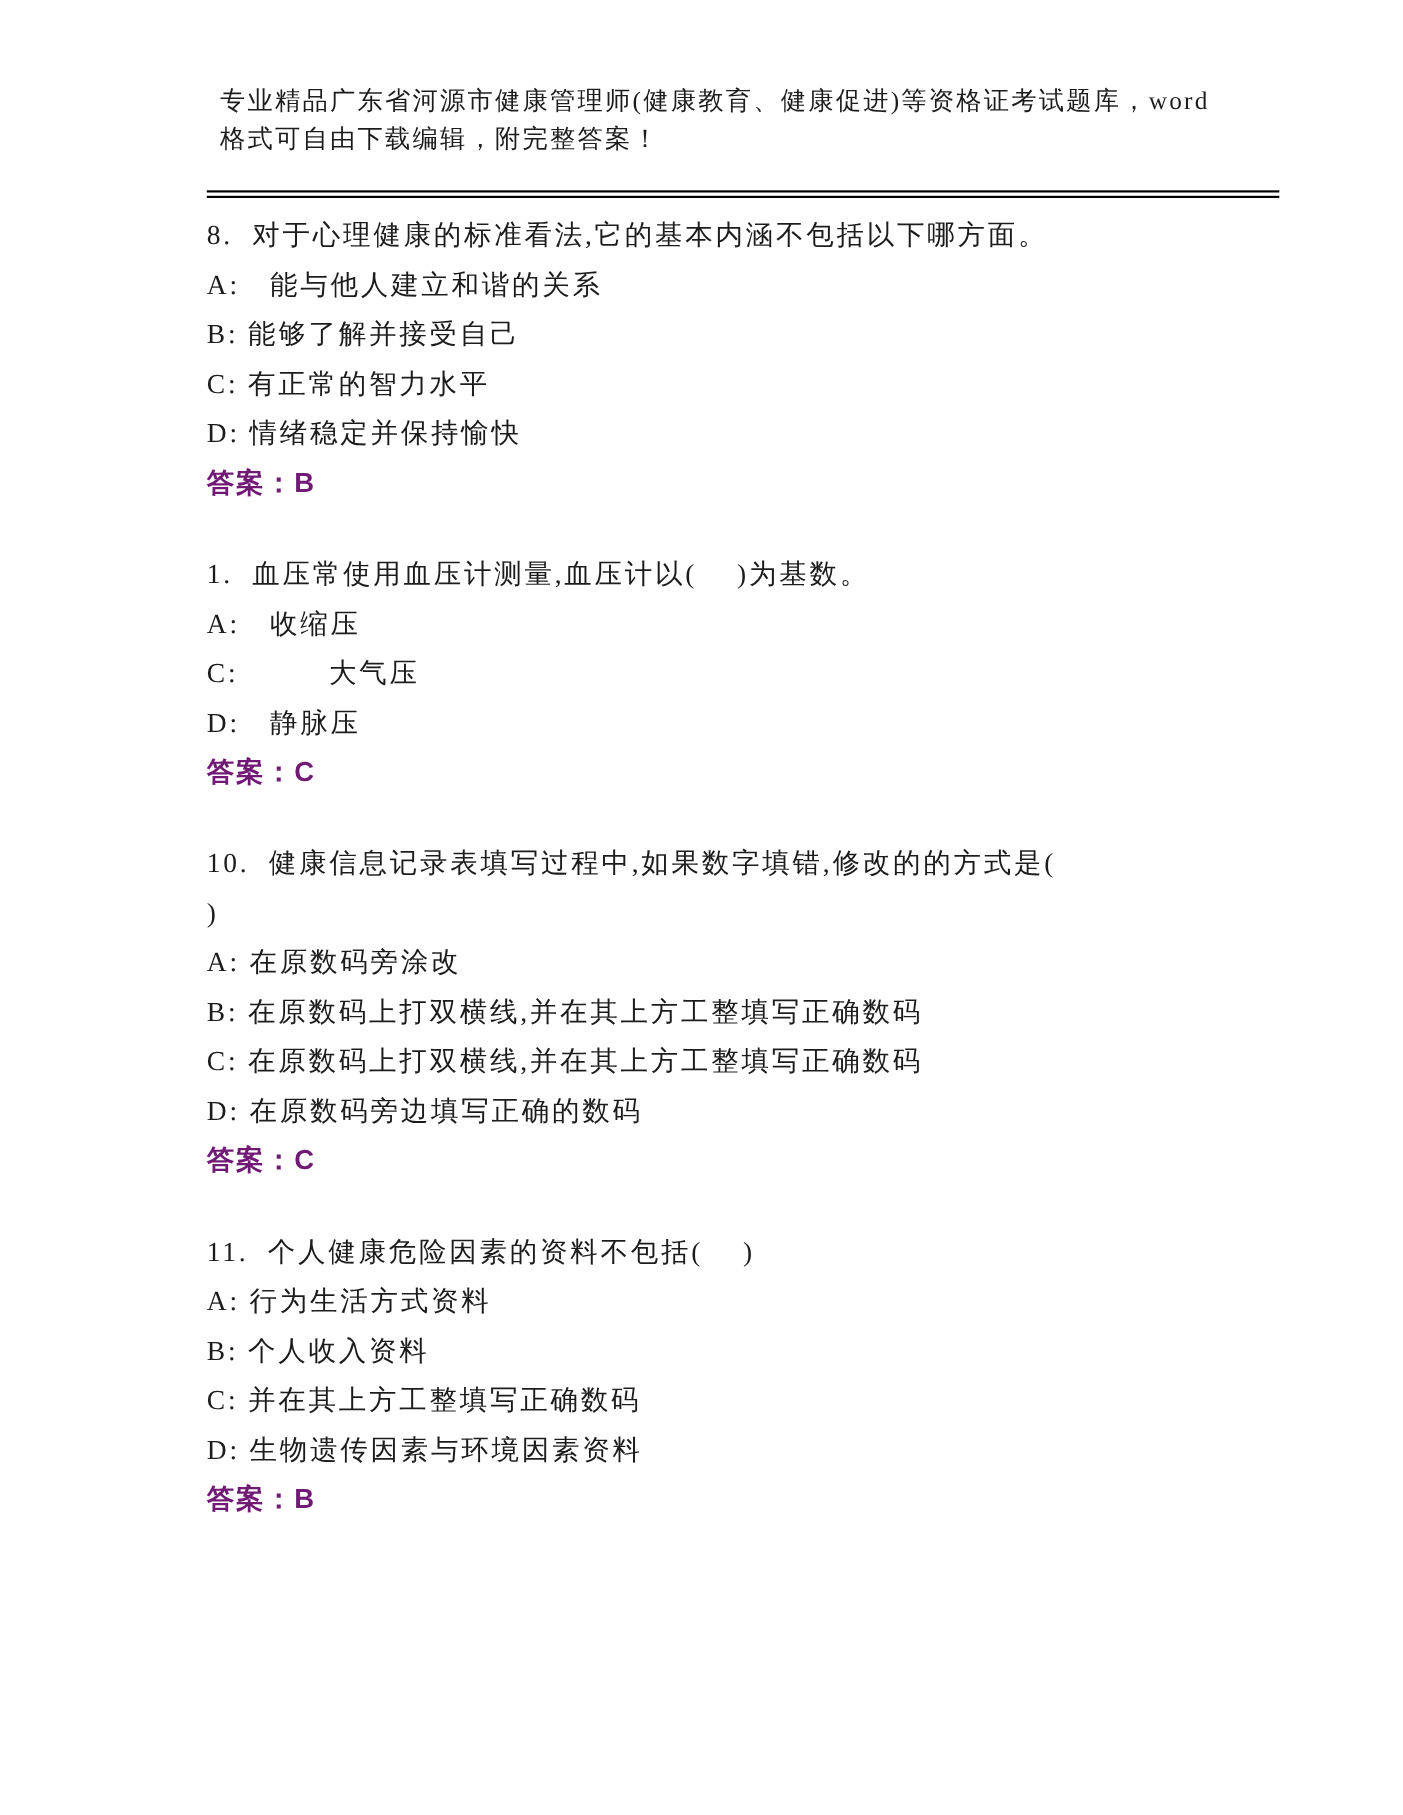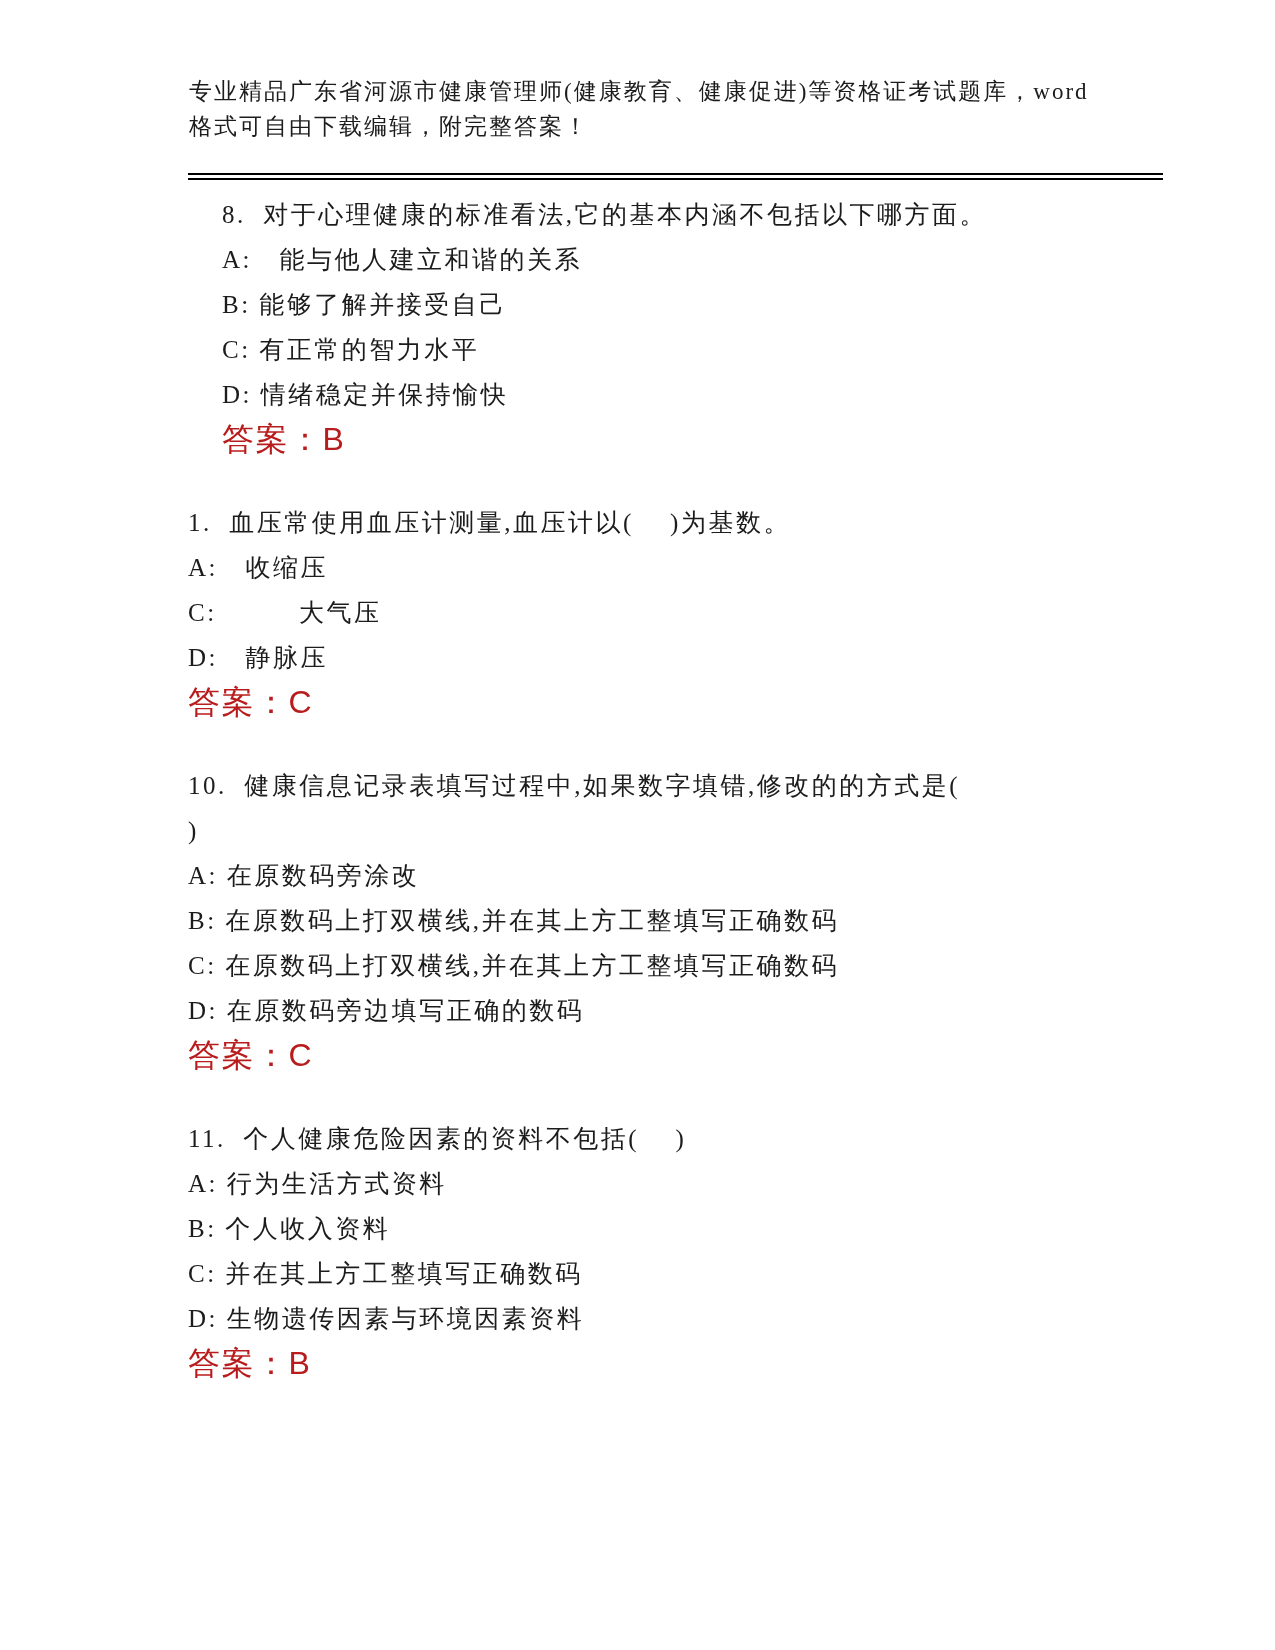--- a/index.html
+++ b/index.html
@@ -15,55 +15,54 @@
     font-family: "Liberation Serif", "DejaVu Serif", serif;
     color: #1c1c1c;
   }
   .content {
     position: absolute;
     left: 188px;
     top: 0;
     width: 980px;
   }
   .doc-header {
-    margin: 74px 0 0 1px;
+    margin: 74px 0 0 12px;
     font-size: 23px;
     line-height: 35px;
     letter-spacing: 2px;
     white-space: pre;
     color: #1c1c1c;
   }
   .separator {
     margin-top: 29px;
     width: 975px;
     height: 3px;
     border-top: 2px solid #000000;
     border-bottom: 2px solid #000000;
   }
   .question {
     margin-top: 38px;
   }
   .question.first {
     margin-top: 12px;
-    margin-left: 34px;
   }
   .row {
     margin: 0;
     font-size: 25px;
     line-height: 45px;
     letter-spacing: 2.5px;
     white-space: pre;
     color: #1c1c1c;
   }
   .answer {
     font-family: "Liberation Sans", "DejaVu Sans", sans-serif;
-    font-weight: 400;
-    font-size: 32px;
+    font-weight: 700;
+    font-size: 25px;
     letter-spacing: 1.5px;
-    color: #b91c1c;
+    color: #701a75;
   }
 </style>
 </head>
 <body>
 
 <div class="content">
 
   <div class="doc-header">专业精品广东省河源市健康管理师(健康教育、健康促进)等资格证考试题库，word
 格式可自由下载编辑，附完整答案！</div>
 

